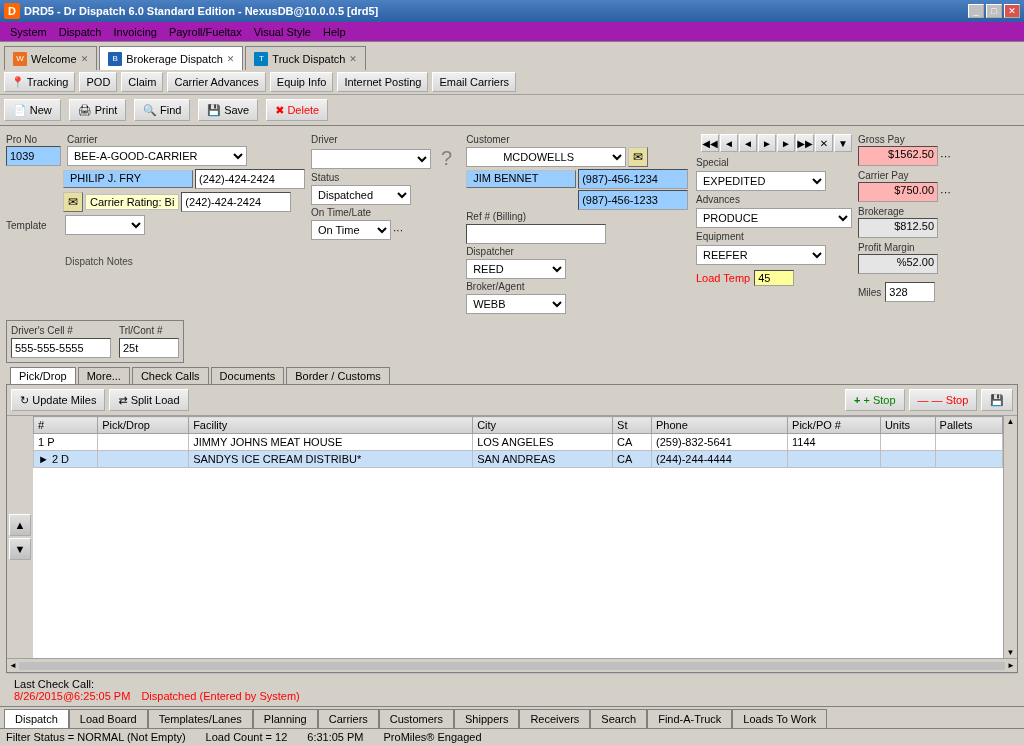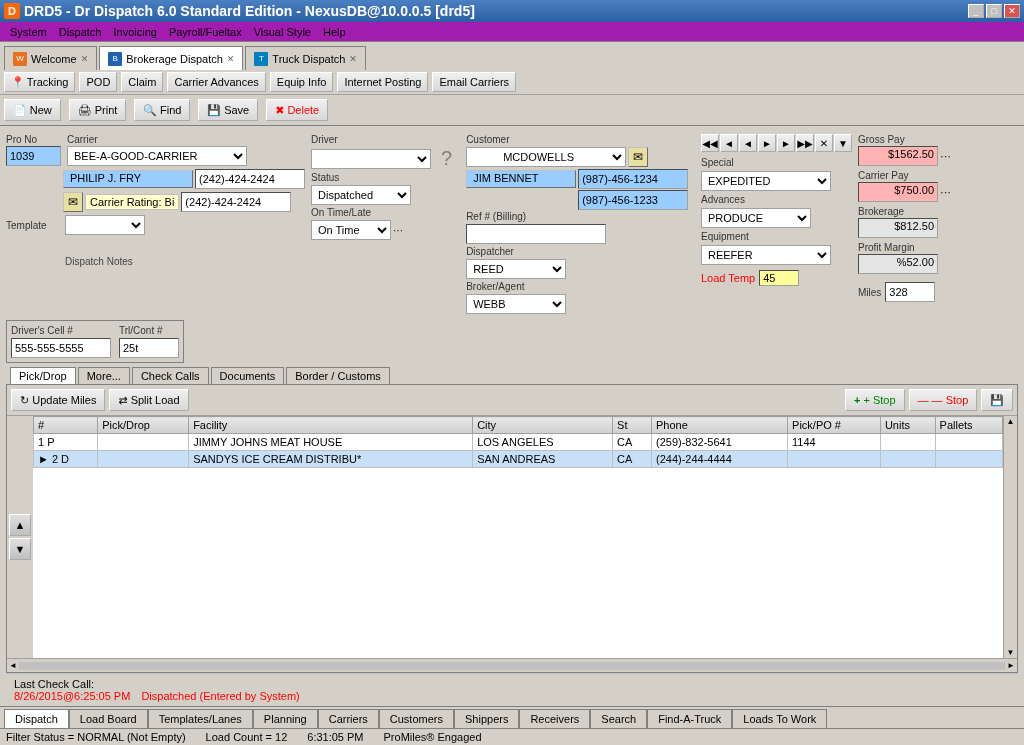--- a/index.html
+++ b/index.html
@@ -10,21 +10,21 @@
       background: linear-gradient(to bottom, #4a7fc1, #2b5fa3);
       height: 22px;
       display: flex;
       align-items: center;
       justify-content: space-between;
       padding: 0 4px;
       color: white;
     }
     .title-bar-left { display: flex; align-items: center; gap: 4px; }
     .title-bar-icon { width: 16px; height: 16px; background: #ff6600; border-radius: 2px; display: flex; align-items: center; justify-content: center; color: white; font-size: 9px; font-weight: bold; }
-    .title-bar-text { font-size: 14px; font-weight: bold; }
+    .title-bar-text { font-size: 11px; font-weight: bold; }
     .title-bar-buttons { display: flex; gap: 2px; }
     .title-btn { width: 16px; height: 14px; background: #c0c0c0; border: 1px outset #ffffff; display: flex; align-items: center; justify-content: center; font-size: 9px; cursor: pointer; }
     .title-btn.close { background: #d9534f; color: white; }
     
     
     .menu-bar {
       background: #a21caf;
       height: 20px;
       display: flex;
       align-items: center;
@@ -474,21 +474,21 @@
           <div class="nav-btn">✕</div>
           <div class="nav-btn">▼</div>
         </div>
 
         <div style="display:flex; gap:4px; align-items:center;">
           <span class="field-label" style="width:70px;">Special</span>
         </div>
         <select class="form-select" style="width:130px;"><option>EXPEDITED</option></select>
 
         <span class="field-label">Advances</span>
-        <select class="form-select" style="width:110px;"><option>PRODUCE</option></select>
+        <select class="form-select" style="width:156px;"><option>PRODUCE</option></select>
 
         <span class="field-label">Equipment</span>
         <select class="form-select" style="width:130px;"><option>REEFER</option></select>
 
         <div style="display:flex; gap:4px; align-items:center; margin-top:2px;">
           <span class="red-text" style="font-size:11px;">Load Temp</span>
           <input class="load-temp-field" value="45" style="">
         </div>
       </div>
 

